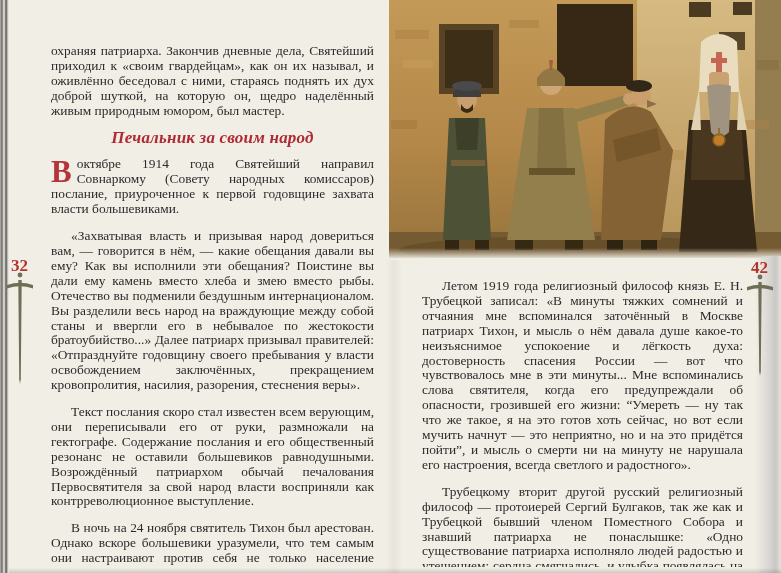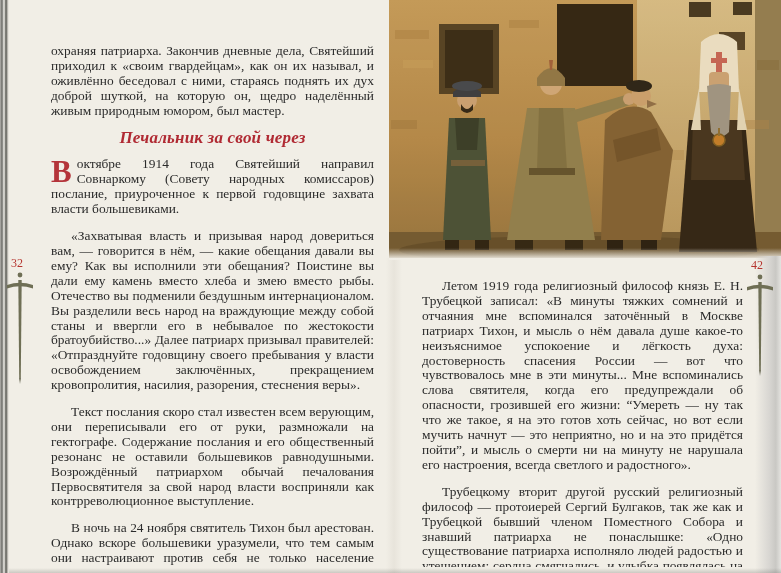--- a/index.html
+++ b/index.html
@@ -42,21 +42,21 @@
     margin:4px 0 3px 0;text-align:center;
     font-size:17px;font-weight:bold;font-style:italic;
     color:#b02a33;letter-spacing:.2px;
   }
   .dropcap{
     float:left;color:#b4343a;font-weight:bold;
     font-size:31px;line-height:25px;padding:2px 5px 0 0;
   }
 
   
-  .folio{position:absolute;font-size:12px;font-weight:normal;color:#b5342e;z-index:7;}
+  .folio{position:absolute;font-size:17px;font-weight:bold;color:#b5342e;z-index:7;}
   .folio-left{left:11px;top:256px;}
   .folio-right{left:751px;top:258px;}
   .ornament{position:absolute;z-index:7;}
   .ornament-left{left:4px;top:270px;}
   .ornament-right{left:744px;top:272px;}
 
   
   .photo{
     position:absolute;left:389px;top:0;width:392px;height:258px;
     z-index:1;overflow:hidden;
@@ -183,21 +183,21 @@
     <svg width="32" height="110" viewBox="0 0 32 110">
       <circle cx="16" cy="5" r="2.4" fill="#6f6f55"></circle>
       <path d="M3 15 Q16 10.5 29 15 L29 18.5 Q16 14 3 18.5 Z" fill="#6f6f55"></path>
       <polygon points="14.3,10 17.7,10 16.8,98 15.2,98" fill="#6f6f55"></polygon>
       <polygon points="15.2,98 16.8,98 16,104" fill="#55553f"></polygon>
     </svg>
   </div>
 
   <div class="col col-left">
     <p>охраняя патриарха. Закончив дневные дела, Святейший приходил к «своим гвардейцам», как он их называл, и оживлённо беседовал с ними, стараясь поднять их дух доброй шуткой, на которую он, щедро наделённый живым природным юмором, был мастер.</p>
-    <h2 class="section-heading">Печальник за свой через</h2>
+    <h2 class="section-heading">Печальник за своим народ</h2>
     <p><span class="dropcap">В</span><span>октябре 1914 года Святейший направил Совнаркому (Совету народных комиссаров) послание, приуроченное к первой годовщине захвата власти большевиками.</span></p>
     <p class="ind"><span class="it">«Захватывая власть и призывая народ довериться вам,</span><span> — говорится в нём, — </span><span class="it">какие обещания давали вы ему? Как вы исполнили эти обещания? Поистине вы дали ему камень вместо хлеба и змею вместо рыбы. Отечество вы подменили бездушным интернационалом. Вы разделили весь народ на враждующие между собой станы и ввергли его в небывалое по жестокости братоубийство...»</span><span> Далее патриарх призывал правителей: </span><span class="it">«Отпразднуйте годовщину своего пребывания у власти освобождением заключённых, прекращением кровопролития, насилия, разорения, стеснения веры».</span></p>
     <p class="ind">Текст послания скоро стал известен всем верующим, они переписывали его от руки, размножали на гектографе. Содержание послания и его общественный резонанс не оставили большевиков равнодушными. Возрождённый патриархом обычай печалования Первосвятителя за свой народ власти восприняли как контрреволюционное выступление.</p>
     <p class="ind">В ночь на 24 ноября святитель Тихон был арестован. Однако вскоре большевики уразумели, что тем самым они настраивают против себя не только население собственной страны, но и иностранные державы, и вынуждены были через полтора месяца освободить Святейшего из-под стражи.</p>
   </div>
 
   <div class="col col-right">
     <p class="ind">Летом 1919 года религиозный философ князь Е. Н. Трубецкой записал: «В минуты тяжких сомнений и отчаяния мне вспоминался заточённый в Москве патриарх Тихон, и мысль о нём давала душе какое-то неизъяснимое успокоение и лёгкость духа: достоверность спасения России — вот что чувствовалось мне в эти минуты... Мне вспоминались слова святителя, когда его предупреждали об опасности, грозившей его жизни: “Умереть — ну так что же такое, я на это готов хоть сейчас, но вот если мучить начнут — это неприятно, но и на это придётся пойти”, и мысль о смерти ни на минуту не нарушала его настроения, всегда светлого и радостного».</p>
     <p class="ind">Трубецкому вторит другой русский религиозный философ — протоиерей Сергий Булгаков, так же как и Трубецкой бывший членом Поместного Собора и знавший патриарха не понаслышке: «Одно существование патриарха исполняло людей радостью и утешением; сердца смягчались, и улыбка появлялась на устах — в то время, когда людям вообще нелегко было быть радостными».</p>
   </div>

